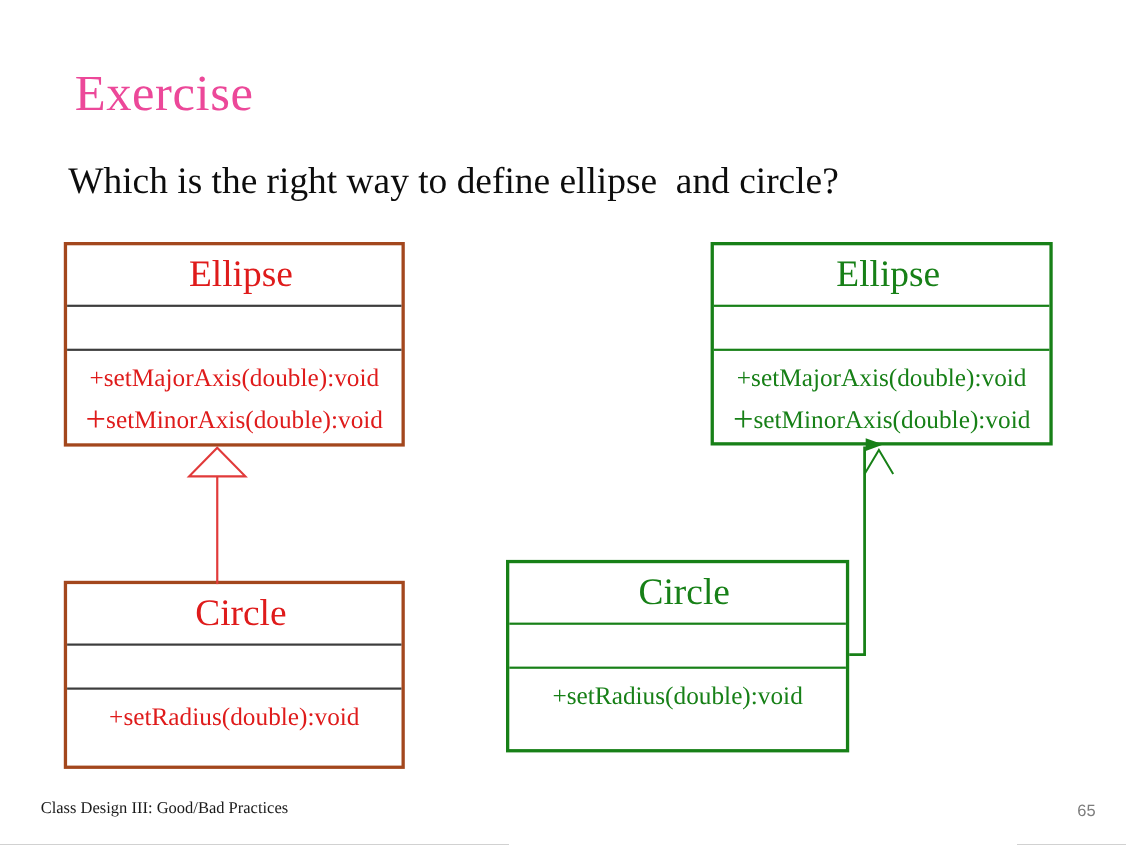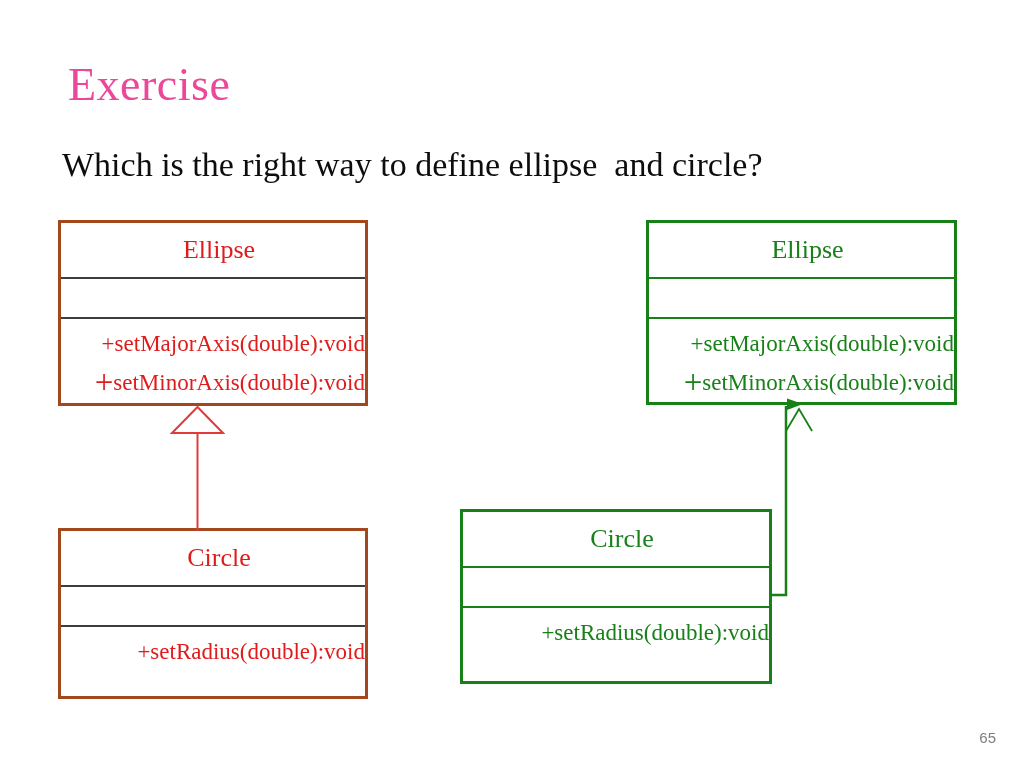--- a/index.html
+++ b/index.html
@@ -22,30 +22,30 @@
     position:absolute;
     display:flex;flex-direction:column;
     box-sizing:border-box;
     background:#ffffff;
   }
   .uml-box.left{border:3px solid #a3471d;color:#df1b1b;}
   .uml-box.right{border:3px solid #178017;color:#178017;}
   .uml-title{
     height:54px;flex:0 0 54px;
     display:flex;align-items:center;justify-content:center;
-    font-size:26px;
+    font-size:34px;
     padding-left:12px;
   }
   .uml-attrs{
     height:38px;flex:0 0 38px;
     border-top:2px solid;border-bottom:2px solid;
   }
   .uml-box.left .uml-attrs{border-color:#3d3d3d;}
   .uml-box.right .uml-attrs{border-color:#178017;}
-  .uml-methods{flex:1 1 auto;text-align:right;padding-top:6px;}
+  .uml-methods{flex:1 1 auto;text-align:center;padding-top:6px;}
   .method{height:38px;line-height:38px;font-size:23px;white-space:nowrap;}
   .plus{font-size:23px;}
   .plus-large{font-size:33px;vertical-align:-3px;}
   .connector-layer{
     position:absolute;left:0;top:0;width:1024px;height:768px;
     pointer-events:none;
   }
   .slide-footer{
     position:absolute;left:37px;top:727px;
     font-size:15px;color:#1a1a1a;
@@ -101,14 +101,15 @@
   <svg class="connector-layer" viewBox="0 0 1024 768">
 
     <line x1="197.5" y1="433" x2="197.5" y2="531" stroke="#e13a3a" stroke-width="2"></line>
     <polygon points="197.5,407 172,433 223,433" fill="#ffffff" stroke="#e13a3a" stroke-width="2"></polygon>
 
     <polyline points="772,595 786,595 786,406" fill="none" stroke="#178017" stroke-width="2.5"></polyline>
     <polygon points="787,398.5 787,410 803,404" fill="#178017"></polygon>
     <path d="M786,431 L799,409 L812,431" fill="none" stroke="#178017" stroke-width="1.8"></path>
   </svg>
 
+  <div class="slide-footer">Class Design III: Good/Bad Practices</div>
   <div class="page-number">65</div>
 </div>
 
 </body></html>

